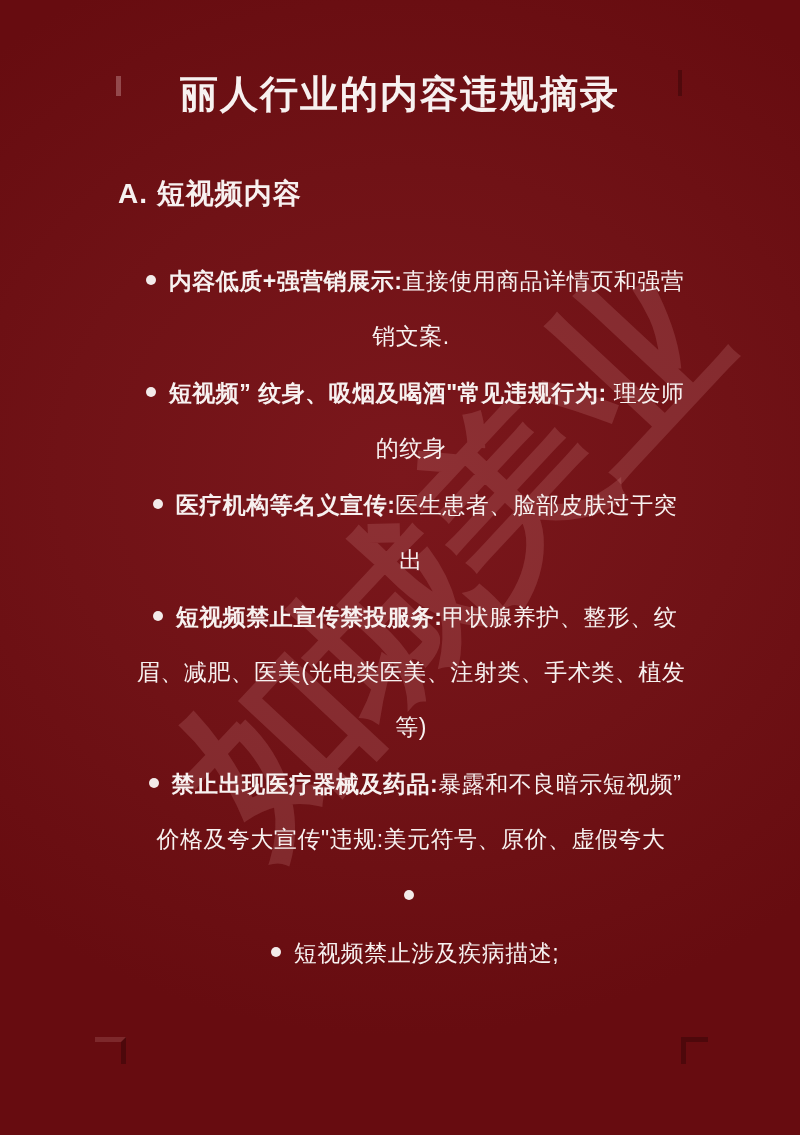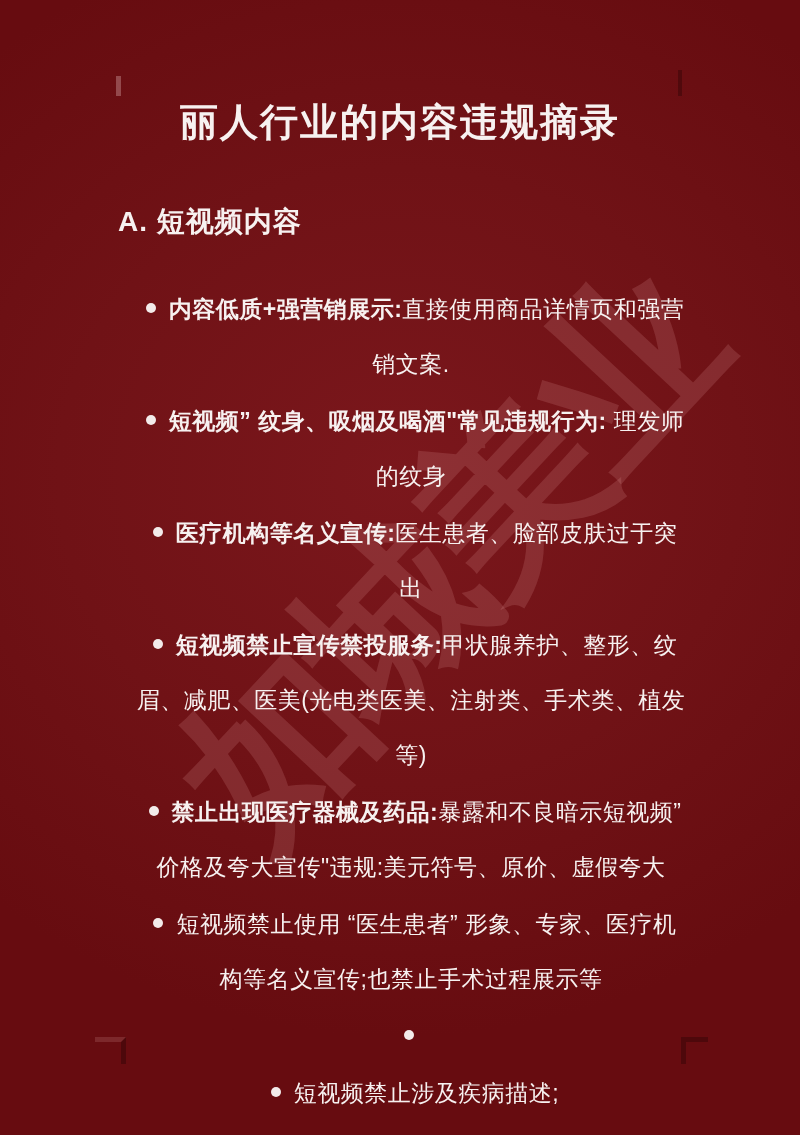--- a/index.html
+++ b/index.html
@@ -13,21 +13,21 @@
   }
   .watermark {
     position: absolute; left: 450px; top: 560px;
     transform: translate(-50%, -50%) rotate(-47deg);
     font-size: 180px; font-weight: 700;
     letter-spacing: -8px; white-space: nowrap;
     color: rgba(236, 172, 172, 0.17);
     user-select: none; pointer-events: none;
   }
   .page-title {
-    margin: 96px 0 0 0;
+    margin: 68px 0 0 0;
     text-align: center;
     font-size: 38px; font-weight: 700;
     letter-spacing: 2px;
     line-height: 52px;
     position: relative;
   }
   .section-heading {
     margin: 54px 14px 0 118px;
     font-size: 28px; font-weight: 700;
     letter-spacing: 1px;
@@ -74,16 +74,15 @@
 <h1 class="page-title">丽人行业的内容违规摘录</h1>
 
 <h2 class="section-heading">A. 短视频内容</h2>
 
 <div class="content">
   <div class="item"><span class="dot"></span><span class="lead">内容低质+强营销展示:</span><span class="body">直接使用商品详情页和强营销文案.</span></div>
   <div class="item"><span class="dot"></span><span class="lead">短视频” 纹身、吸烟及喝酒"常见违规行为:</span><span class="body"> 理发师的纹身</span></div>
   <div class="item"><span class="dot"></span><span class="lead">医疗机构等名义宣传:</span><span class="body">医生患者、脸部皮肤过于突出</span></div>
   <div class="item"><span class="dot"></span><span class="lead">短视频禁止宣传禁投服务:</span><span class="body">甲状腺养护、整形、纹眉、减肥、医美(光电类医美、注射类、手术类、植发等)</span></div>
   <div class="item"><span class="dot"></span><span class="lead">禁止出现医疗器械及药品:</span><span class="body">暴露和不良暗示短视频” 价格及夸大宣传"违规:美元符号、原价、虚假夸大</span></div>
-  <div class="item"><span class="dot"></span><span class="lead"></span><span class="body">短视频禁止使用 “医生患者” 形象、专家、医疗机构等名义宣传;也禁止手术过程展示等</span></div>
   <div class="item"><span class="dot"></span><span class="lead"></span></div>
   <div class="item"><span class="dot"></span><span class="lead"></span><span class="body">短视频禁止涉及疾病描述;</span></div>
 </div>
 
 </body></html>

